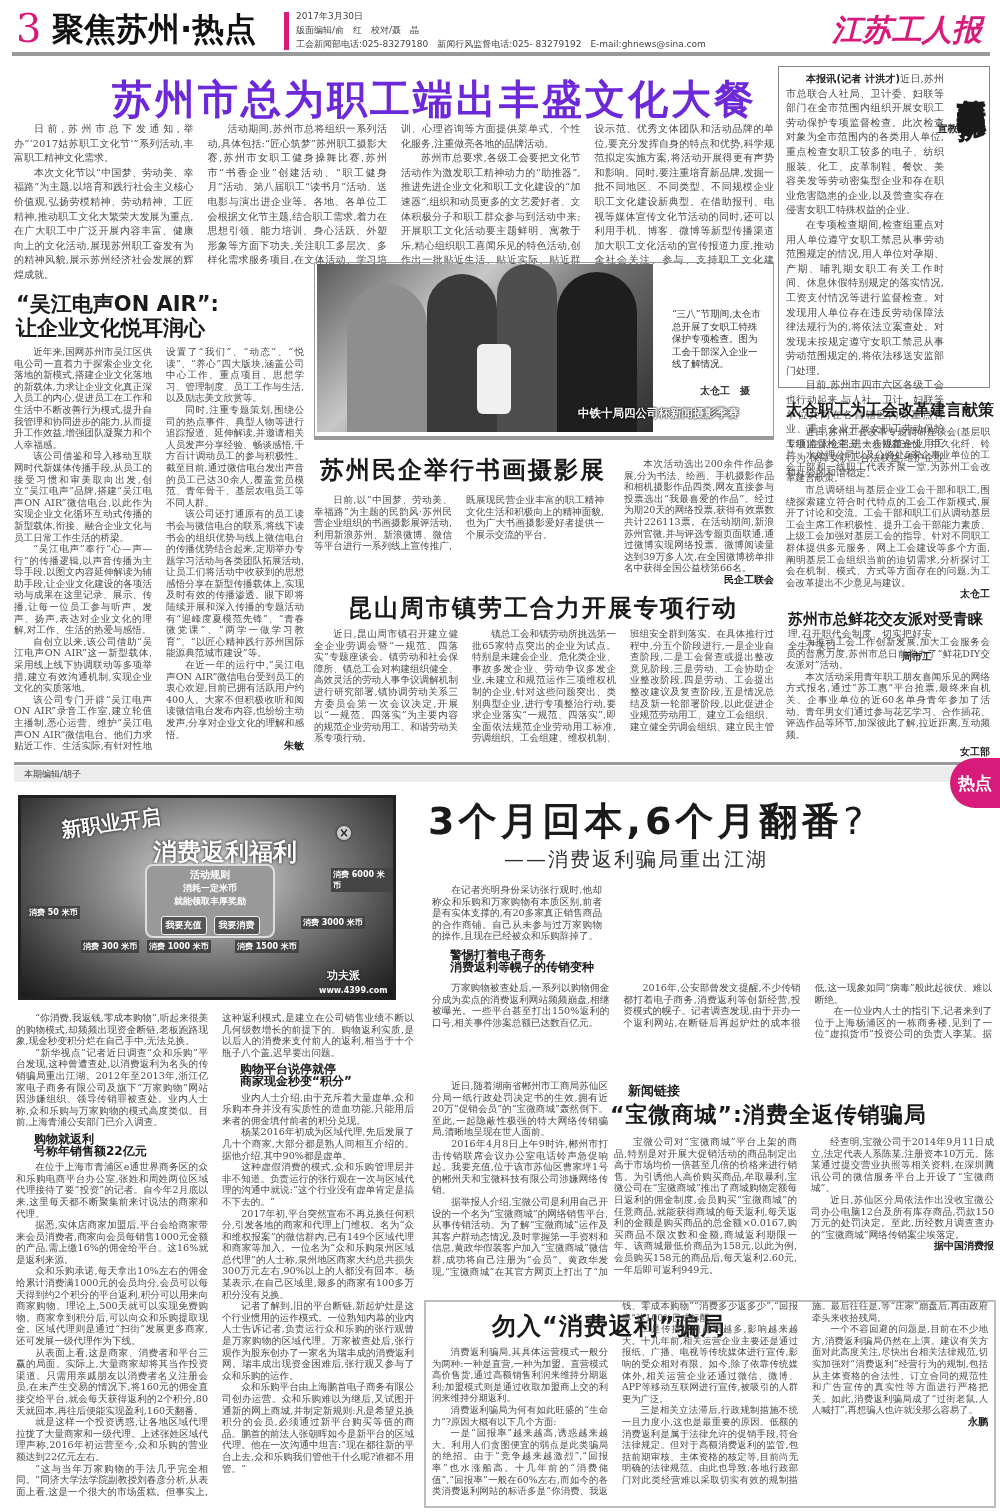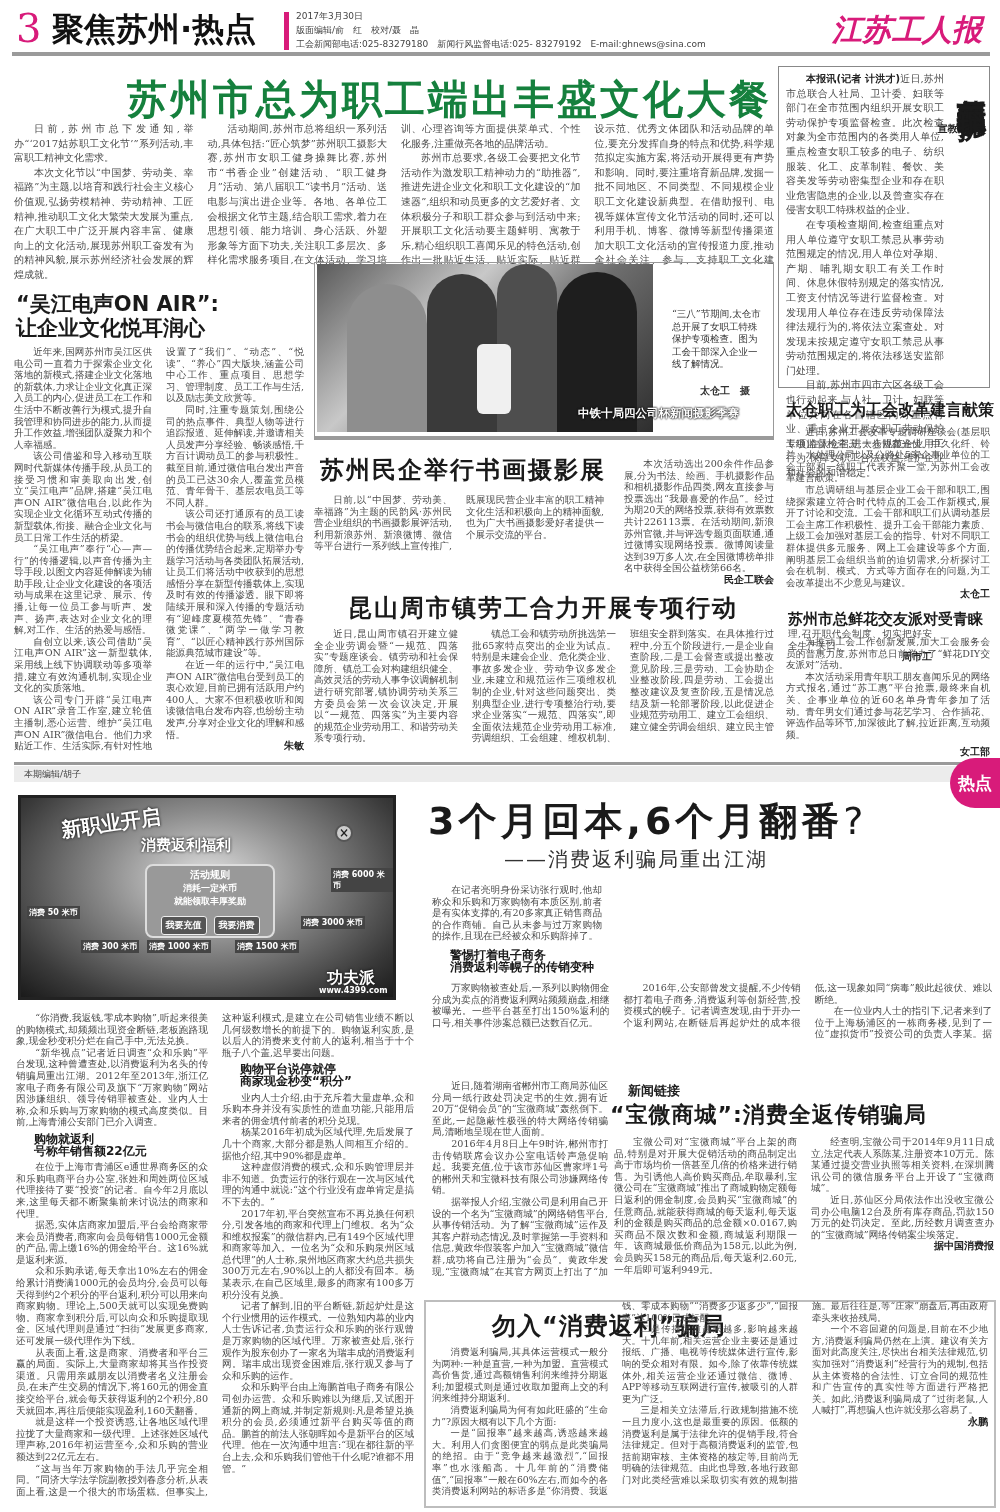--- a/index.html
+++ b/index.html
@@ -22,21 +22,21 @@
   <span class="abs" style="left:4px;top:0;font-size:40px;line-height:44px;color:#d81b7a;font-family:'DejaVu Serif',serif;">3</span>
   <span class="abs headline" style="left:40px;top:4px;font-size:32px;line-height:38px;color:#111;">聚焦苏州·热点</span>
   <div class="abs" style="left:272px;top:6px;width:5px;height:38px;background:#d81b7a;"></div>
   <span class="abs" style="left:284px;top:4px;font-size:9px;color:#444;">2017年3月30日</span>
   <span class="abs" style="left:284px;top:18px;font-size:9px;color:#444;">版面编辑/俞　红　校对/聂　晶</span>
   <span class="abs" style="left:284px;top:32px;font-size:9px;color:#444;white-space:nowrap;">工会新闻部电话:025-83279180　新闻行风监督电话:025- 83279192　E-mail:ghnews@sina.com</span>
   <span class="abs" style="right:8px;top:4px;font-size:30px;color:#d81b7a;font-family:'DejaVu Serif',serif;font-style:italic;font-weight:bold;">江苏工人报</span>
 </div>
 <div class="masthead-bar"></div>
 
-<div class="abs headline" style="left:112px;top:72px;font-size:40px;letter-spacing:3px;color:#15803d;margin-left:15px;">苏州市总为职工端出丰盛文化大餐</div>
+<div class="abs headline" style="left:112px;top:72px;font-size:40px;letter-spacing:3px;color:#6d28d9;">苏州市总为职工端出丰盛文化大餐</div>
 <div class="abs body-text" style="left:14px;top:122px;width:760px;column-count:4;column-gap:14px;height:168px;">
   <p>日前,苏州市总下发通知,举办“‘2017姑苏职工文化节’”系列活动,丰富职工精神文化需求。</p>
   <p>本次文化节以“中国梦、劳动美、幸福路”为主题,以培育和践行社会主义核心价值观,弘扬劳模精神、劳动精神、工匠精神,推动职工文化大繁荣大发展为重点,在广大职工中广泛开展内容丰富、健康向上的文化活动,展现苏州职工奋发有为的精神风貌,展示苏州经济社会发展的辉煌成就。</p>
   <p>活动期间,苏州市总将组织一系列活动,具体包括:“匠心筑梦”苏州职工摄影大赛,苏州市女职工健身操舞比赛,苏州市“书香企业”创建活动、“职工健身月”活动、第八届职工“读书月”活动、送电影与演出进企业等。各地、各单位工会根据文化节主题,结合职工需求,着力在思想引领、能力培训、身心活跃、外塑形象等方面下功夫,关注职工多层次、多样化需求服务项目,在文体活动、学习培训、心理咨询等方面提供菜单式、个性化服务,注重做亮各地的品牌活动。</p>
   <p>苏州市总要求,各级工会要把文化节活动作为激发职工精神动力的“助推器”,推进先进企业文化和职工文化建设的“加速器”,组织和动员更多的文艺爱好者、文体积极分子和职工群众参与到活动中来;开展职工文化活动要主题鲜明、寓教于乐,精心组织职工喜闻乐见的特色活动,创作出一批贴近生活、贴近实际、贴近群众的优秀文艺精品。已获评职工文化建设示范、优秀文体团队和活动品牌的单位,要充分发挥自身的特点和优势,科学规范拟定实施方案,将活动开展得更有声势和影响。同时,要注重培育新品牌,发掘一批不同地区、不同类型、不同规模企业职工文化建设新典型。在借助报刊、电视等媒体宣传文化节活动的同时,还可以利用手机、博客、微博等新型传播渠道加大职工文化活动的宣传报道力度,推动全社会关注、参与、支持职工文化建设。</p>
   <div class="byline">宣教部</div>
 </div>
 
 <div class="abs" style="left:778px;top:66px;width:212px;height:322px;border:1px solid #888;"></div>
 <div class="abs body-text" style="left:786px;top:72px;width:158px;">
@@ -104,38 +104,38 @@
 
 <div class="divider-bar" style="left:14px;top:762px;width:980px;height:3px;"></div>
 <div class="abs" style="left:14px;top:766px;width:960px;height:16px;background:#ececec;"></div>
 <span class="abs" style="left:24px;top:768px;font-size:9px;color:#444;">本期编辑/胡子</span>
 <div class="abs headline" style="left:950px;top:758px;width:50px;height:50px;border-radius:25px 0 0 25px;background:#d81b7a;color:#fff;font-size:17px;line-height:50px;text-align:center;">
   <span>热点</span>
 </div>
 
 <div class="game" style="left:18px;top:795px;width:378px;height:205px;">
   <div class="abs headline" style="left:40px;top:12px;font-size:20px;color:#fff;text-shadow:0 0 3px #000;transform:rotate(-8deg);">新职业开启</div>
-  <div class="abs headline" style="left:120px;top:38px;font-size:15px;color:#fff;text-shadow:0 0 3px #000;">消费返利福利</div>
+  <div class="abs headline" style="left:132px;top:38px;font-size:24px;color:#fff;text-shadow:0 0 3px #000;">消费返利福利</div>
   <div class="abs" style="left:314px;top:26px;width:18px;height:18px;border-radius:9px;background:#ccc;border:2px solid #555;font-size:12px;line-height:14px;text-align:center;color:#222;font-weight:bold;">×</div>
   <div class="abs" style="left:124px;top:66px;width:130px;height:74px;background:#999;border:2px solid #ddd;border-radius:8px;text-align:center;">
     <div class="headline" style="font-size:10px;color:#fff;margin-top:2px;">活动规则</div>
     <div class="headline" style="font-size:9px;color:#fff;">消耗一定米币</div>
     <div class="headline" style="font-size:9px;color:#fff;">就能领取丰厚奖励</div>
     <div style="display:flex;justify-content:center;gap:7px;margin-top:8px;">
       <span class="headline" style="font-size:9px;background:#555;color:#fff;padding:2px 4px;border:1px solid #eee;border-radius:3px;">我要充值</span>
       <span class="headline" style="font-size:9px;background:#555;color:#fff;padding:2px 4px;border:1px solid #eee;border-radius:3px;">我要消费</span>
     </div>
   </div>
   <div class="abs headline" style="left:6px;top:108px;font-size:8px;color:#fff;background:#444;padding:1px 2px;">消费 50 米币</div>
   <div class="abs headline" style="left:60px;top:142px;font-size:8px;color:#fff;background:#444;padding:1px 2px;">消费 300 米币</div>
   <div class="abs headline" style="left:126px;top:142px;font-size:8px;color:#fff;background:#444;padding:1px 2px;">消费 1000 米币</div>
   <div class="abs headline" style="left:214px;top:142px;font-size:8px;color:#fff;background:#444;padding:1px 2px;">消费 1500 米币</div>
   <div class="abs headline" style="left:280px;top:118px;font-size:8px;color:#fff;background:#444;padding:1px 2px;">消费 3000 米币</div>
   <div class="abs headline" style="left:310px;top:70px;font-size:8px;color:#fff;background:#444;padding:1px 2px;">消费 6000 米币</div>
-  <div class="abs headline" style="left:306px;top:170px;font-size:16px;color:#fff;text-shadow:0 0 3px #000;text-align:right;">功夫派</div>
+  <div class="abs headline" style="left:306px;top:170px;font-size:11px;color:#fff;text-shadow:0 0 3px #000;text-align:right;">功夫派</div>
   <div class="abs sans" style="left:298px;top:188px;font-size:8px;color:#fff;font-weight:bold;">www.4399.com</div>
 </div>
 
 <div class="abs headline" style="left:428px;top:796px;font-size:38px;letter-spacing:4px;">
   <span>3个月回本,6个月翻番</span><span style="font-weight:normal;">?</span>
 </div>
 <div class="abs" style="left:504px;top:846px;font-size:20px;color:#333;font-family:'DejaVu Sans',sans-serif;letter-spacing:2px;">——消费返利骗局重出江湖</div>
 
 <div class="abs body-text" style="left:432px;top:884px;width:170px;font-size:9.6px;line-height:11.6px;">
   <p>在记者亮明身份采访张行观时,他却称众和乐购和万家购物有本质区别,前者是有实体支撑的,有20多家真正销售商品的合作商铺。自己从未参与过万家购物的操作,且现在已经被众和乐购辞掉了。</p>

